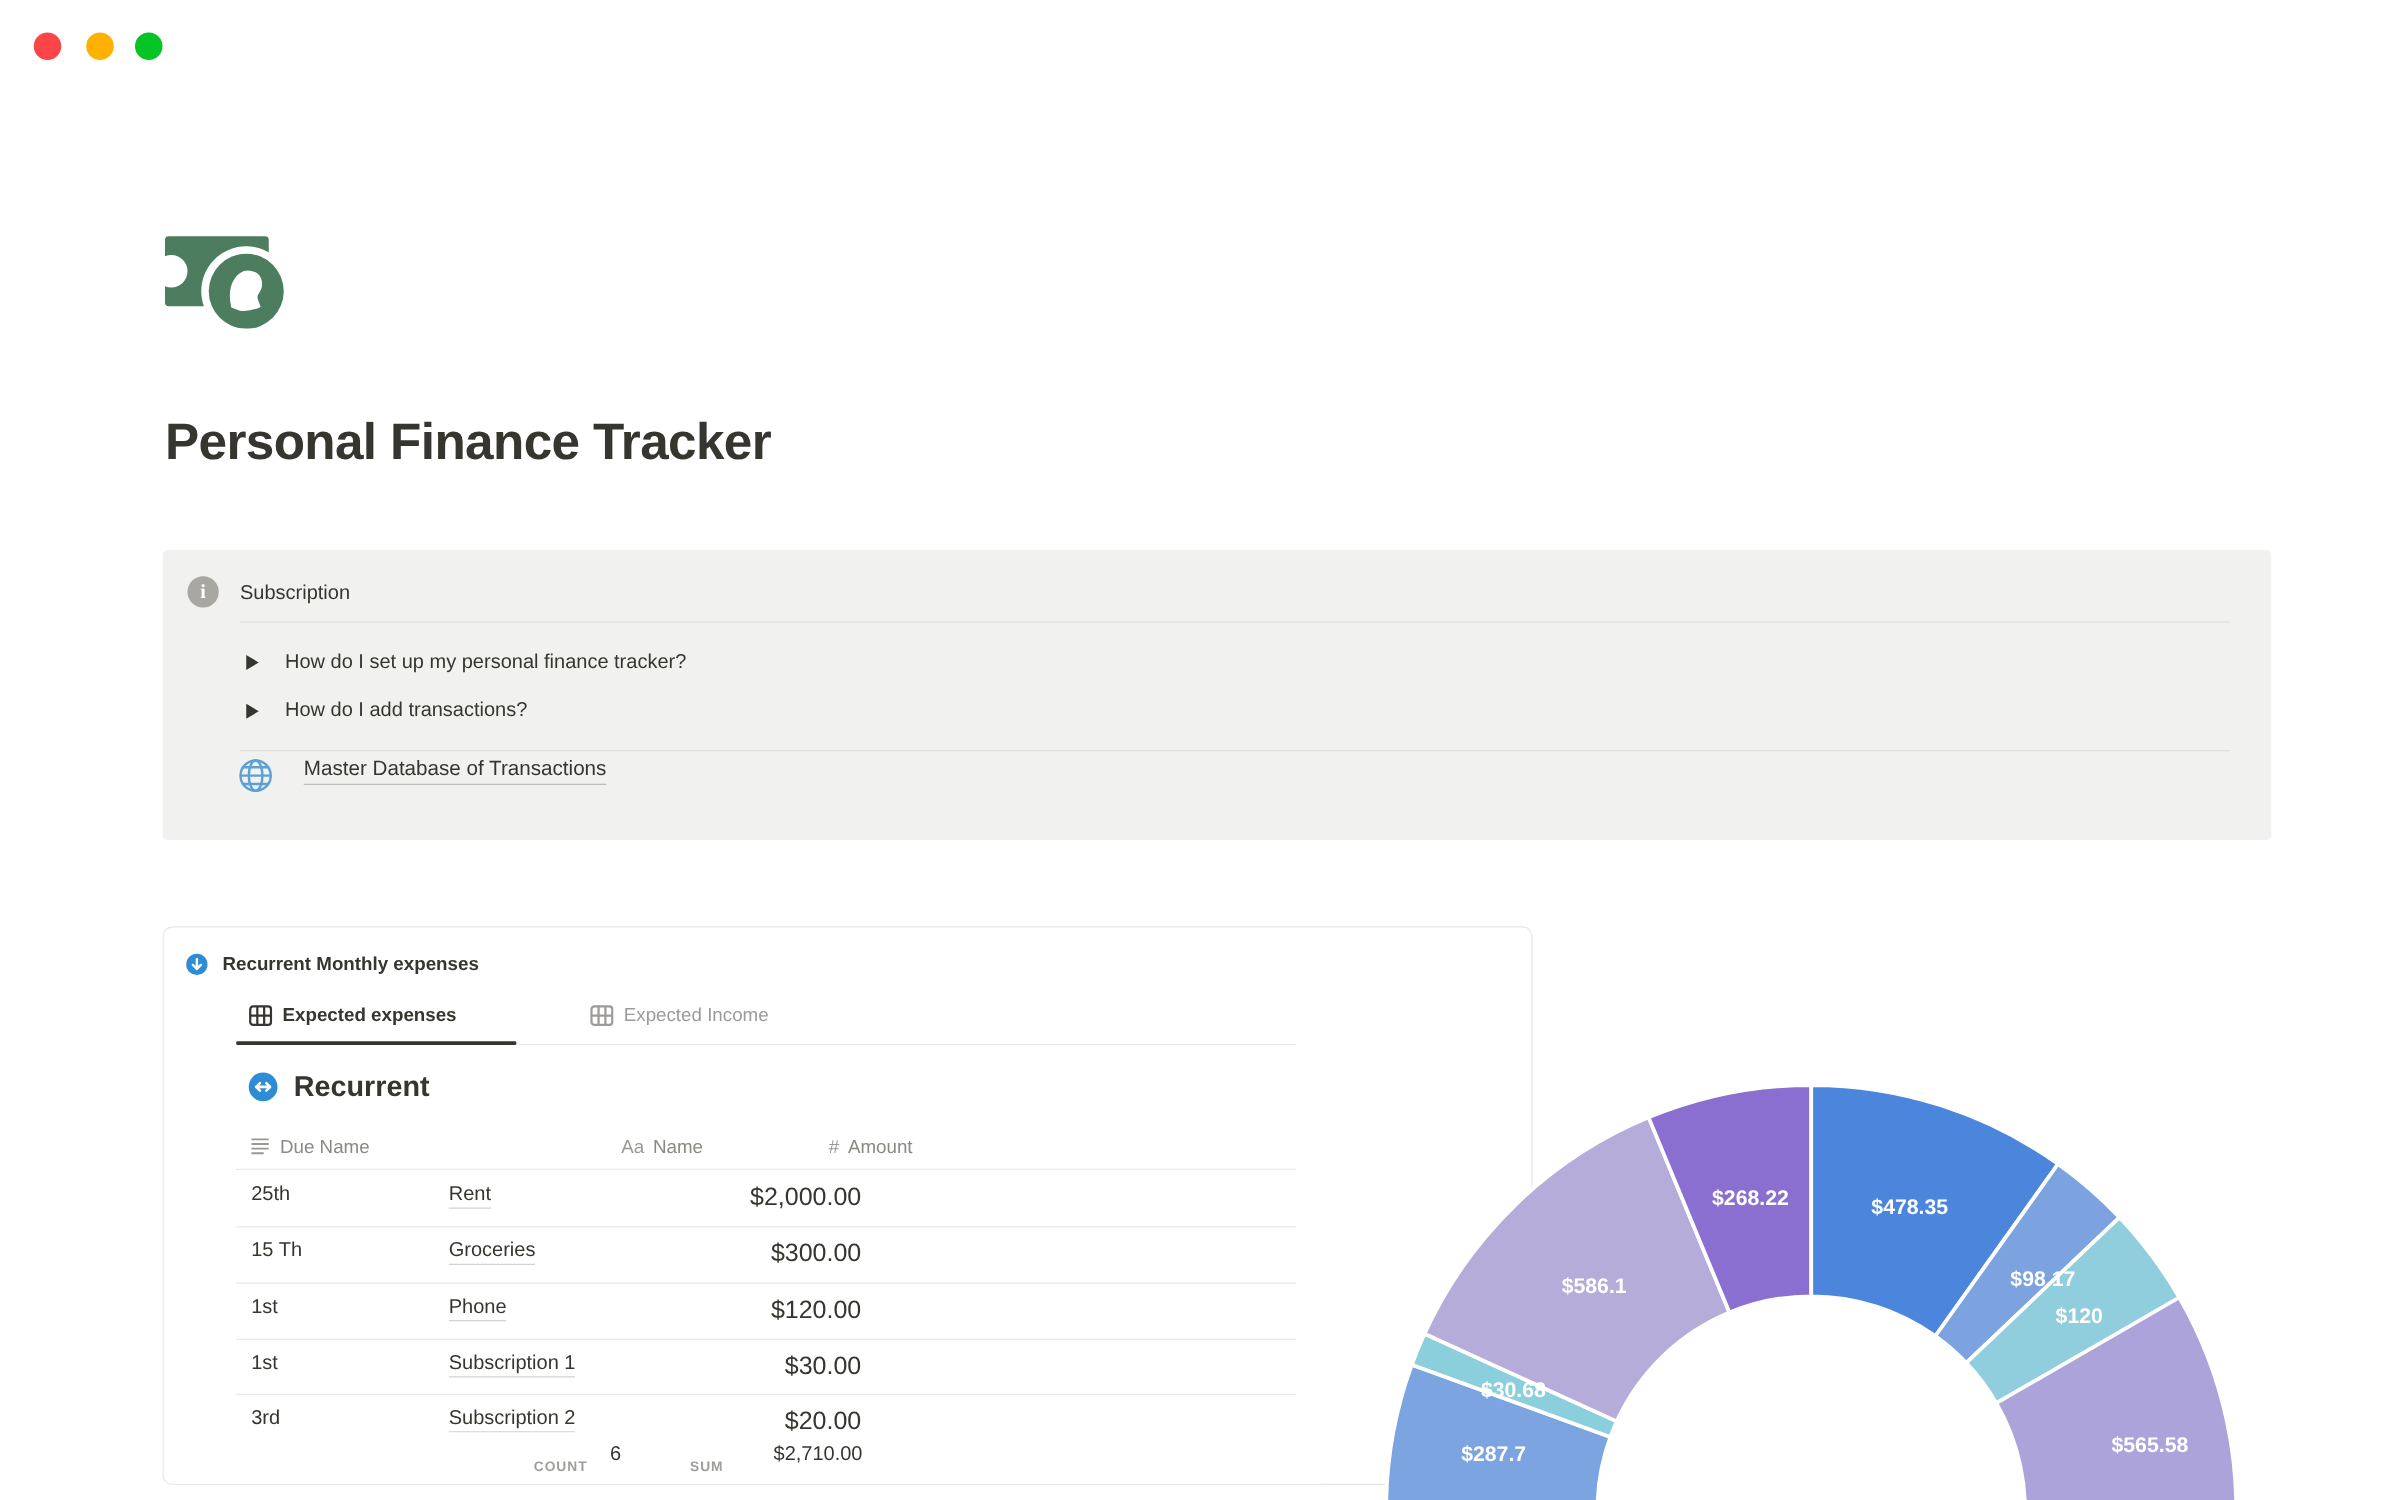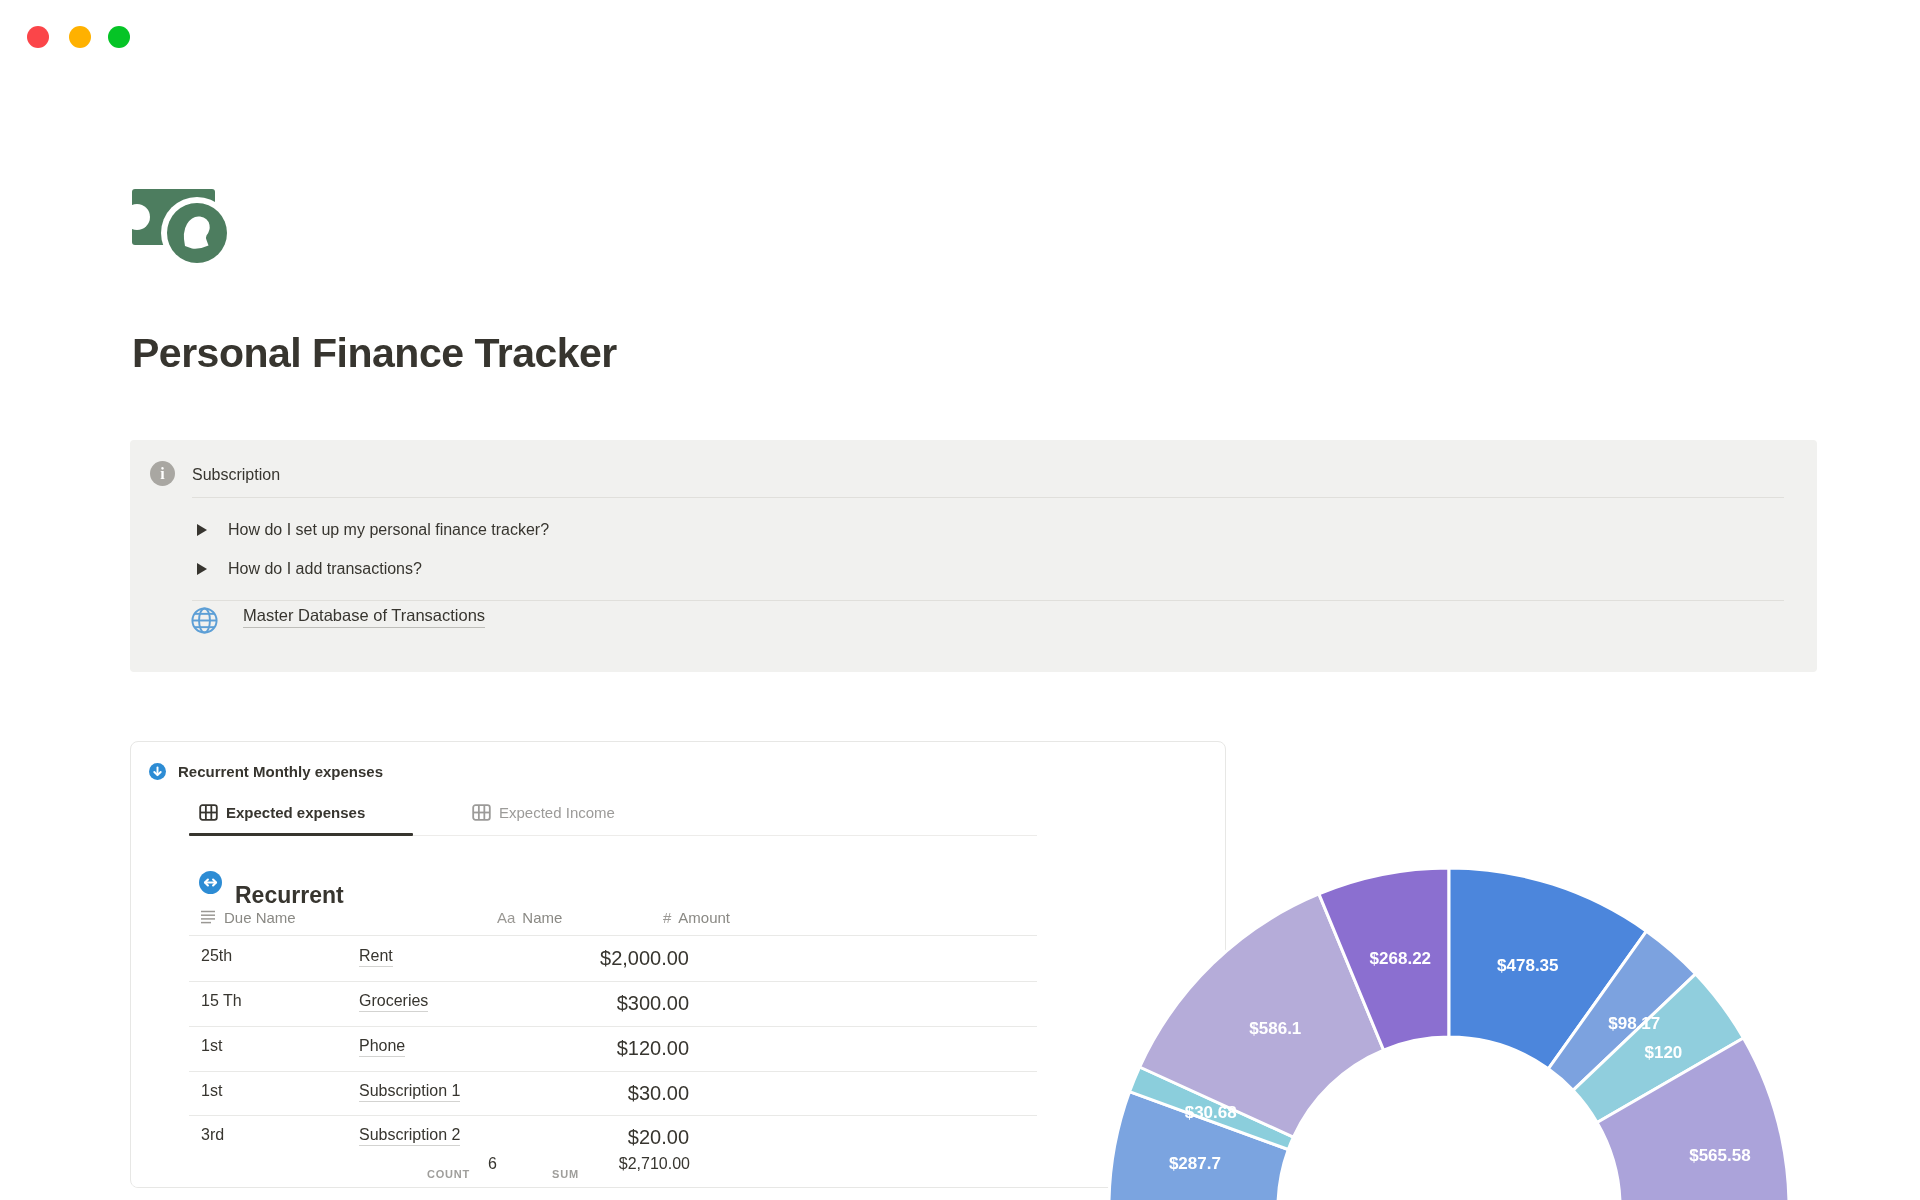--- a/index.html
+++ b/index.html
@@ -34,21 +34,21 @@
   .card{left:130px;top:741px;width:1096px;height:447px;border:1px solid #E7E7E5;border-radius:8px;background:#fff;overflow:hidden;}
   .card-header{position:absolute;left:18px;top:21px;display:flex;align-items:center;gap:12px;}
   .card-header .ch-title{font-size:15px;font-weight:600;color:var(--text);}
   .blue-badge{border-radius:50%;background:var(--accent);display:flex;align-items:center;justify-content:center;flex:0 0 auto;}
   .tabs-line{position:absolute;left:58px;top:93px;width:848px;height:1px;background:#EDECEA;}
   .tabs-bar{position:absolute;left:58px;top:91px;width:224px;height:3px;background:var(--text);border-radius:1px;}
   .tab{position:absolute;top:62px;display:flex;align-items:center;gap:8px;font-size:15px;}
   .tab.active{left:68px;color:var(--text);font-weight:600;}
   .tab.inactive{left:293px;color:#9C9B99;font-weight:500;padding-left:48px;}
   .sec-head{position:absolute;left:68px;top:114px;display:flex;align-items:center;gap:13px;}
-  .sec-head .sec-title{font-size:23px;font-weight:700;color:var(--text);margin-top:26px;}
+  .sec-head .sec-title{font-size:23px;font-weight:700;color:var(--text);}
   .col-head{position:absolute;top:165px;height:20px;font-size:15px;color:#8A8984;display:flex;align-items:center;gap:7px;}
   .col-icon{color:#9A9894;font-size:15px;}
   .trow{position:absolute;left:0;width:927px;height:45px;}
   .trow .due{position:absolute;left:70px;top:12px;font-size:16px;}
   .trow .nm{position:absolute;left:228px;top:12px;font-size:16px;font-weight:500;
     border-bottom:1px solid rgba(55,53,47,.22);padding-bottom:1px;}
   .trow .amt{position:absolute;left:330px;top:12px;width:228px;text-align:right;font-size:20px;}
   .rdiv{position:absolute;left:58px;width:848px;height:1px;background:var(--divider);}
   .tfoot{position:absolute;left:1px;top:404px;width:925px;height:42px;background:#fff;}
   .tfoot .flabel{position:absolute;top:22px;font-size:11px;letter-spacing:0.8px;color:#9F9E9B;font-weight:bold;}

